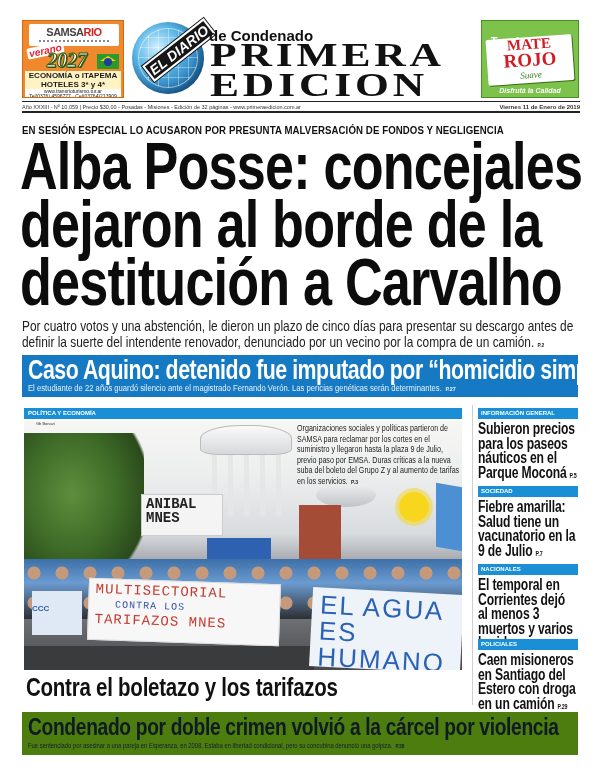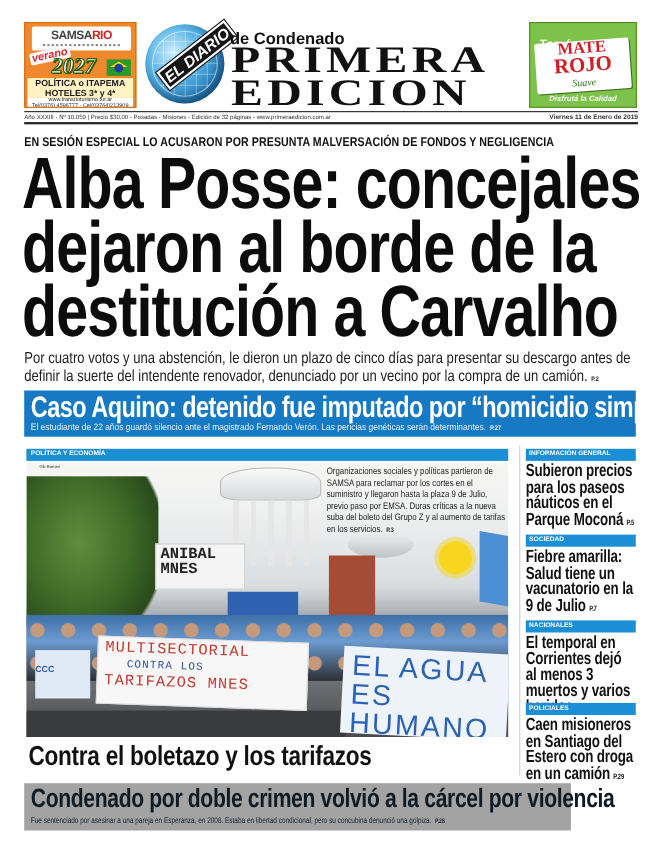--- a/index.html
+++ b/index.html
@@ -239,21 +239,21 @@
   }
   .brief .bhead {
     margin-top: 3px; width: 130px;
     font: bold 16px "Liberation Sans", sans-serif; line-height: 14.5px; color: #111;
     transform: scaleX(0.76); transform-origin: left top; letter-spacing: -0.2px;
   }
   .brief .bhead .pageref { font-size: 7px; }
 
   
   .light-box {
-    left: 22px; top: 712px; width: 497px; height: 43px; background: #a3a3a3;
+    left: 22px; top: 712px; width: 556px; height: 43px; background: #4d7c0f;
   }
   .light-box .lb-title {
     position:absolute; left: 6px; top: 1px; width: 720px;
     font: bold 24px "Liberation Sans", sans-serif; color: #0e1a24; white-space: nowrap; letter-spacing: -0.4px;
     transform: scaleX(0.8); transform-origin: left top; line-height: 28px;
   }
   .light-box .lb-sub {
     position:absolute; left: 6px; top: 29px; width: 720px;
     font: 7.5px "Liberation Sans", sans-serif; color: #142030; white-space: nowrap;
     transform: scaleX(0.78); transform-origin: left top;
@@ -264,21 +264,21 @@
 
 <div class="abs ad-left">
   <div class="brand-box">
     <span>SAMSA</span><span class="rio">RIO</span>
     <div class="dots"></div>
   </div>
   <div class="verano">verano</div>
   <div class="year">2027</div>
   <div class="flag"></div>
   <div class="dest">
-    <div>POLÍTICA o ITAPEMA</div>
+    <div>ECONOMÍA o ITAPEMA</div>
     <div>HOTELES 3* y 4*</div>
   </div>
   <div class="web">
     <div>www.transrioturismo.tur.ar</div>
     <div>Tel(0376) 4596777 · Cel(03764)213909</div>
   </div>
 </div>
 
 <div class="abs globe"></div>
 <div class="abs eldiario">EL DIARIO</div>

